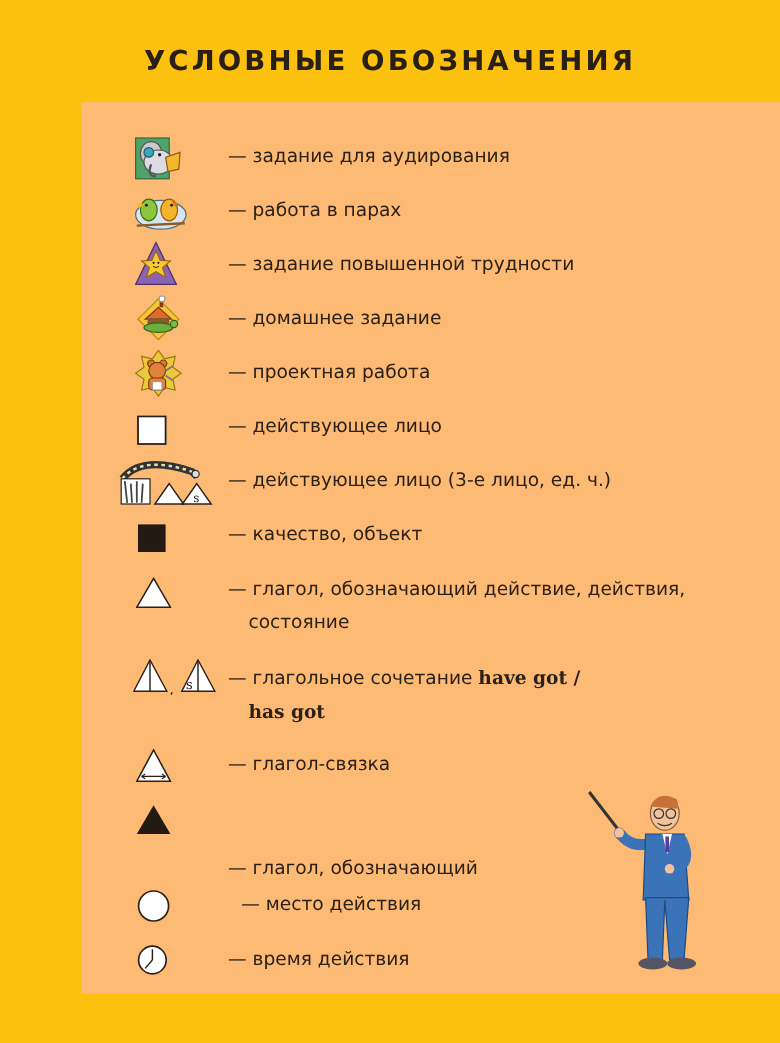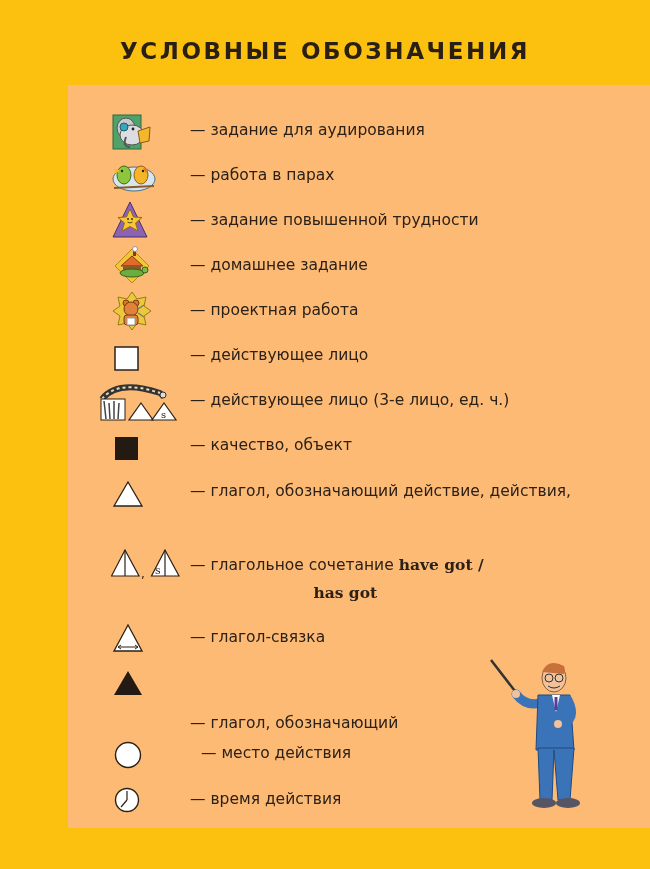--- a/index.html
+++ b/index.html
@@ -15,21 +15,21 @@
   .panel {
     position:absolute; left:68px; top:85px; width:590px; height:743px;
     background:#fdba74;
   }
   .row { position:absolute; left:0; width:539px; }
   .icon { position:absolute; }
   .text {
     position:absolute; left:122px; font-size:15.5px; line-height:27px; white-space:nowrap; color:#2b2118;
   }
   .text .cont { display:block; padding-left:17px; }
-  .bold-en { font-family:"DejaVu Serif", serif; font-weight:bold;text-align:center; }
+  .bold-en { font-family:"DejaVu Serif", serif; font-weight:bold; }
   .teacher { position:absolute; left:420px; top:565px; }
 </style>
 </head>
 <body>
 
 <div class="title">УСЛОВНЫЕ ОБОЗНАЧЕНИЯ</div>
 
 <div class="panel">
 
   <div class="row" style="top:26px;">
@@ -123,20 +123,21 @@
     </svg>
     <div class="text" style="top:6px;">— качество, объект</div>
   </div>
 
   <div class="row" style="top:386px;">
     <svg class="icon" style="left:45px;top:10px;" width="30" height="26" viewBox="0 0 30 26">
       <path d="M15 1 L29 25 L1 25 Z" fill="#fff" stroke="#2b2118" stroke-width="1.3"></path>
     </svg>
     <div class="text" style="top:7px;">
       <span>— глагол, обозначающий действие, действия,</span>
+      <span class="cont">состояние</span>
     </div>
   </div>
 
   <div class="row" style="top:460px;">
     <svg class="icon" style="left:43px;top:4px;" width="72" height="30" viewBox="0 0 72 30">
       <path d="M14 1 L28 27 L0.5 27 Z" fill="#fff" stroke="#2b2118" stroke-width="1.2"></path>
       <line x1="14" y1="1" x2="14" y2="27" stroke="#2b2118" stroke-width="1.2"></line>
       <text x="30" y="29" font-size="12" fill="#2b2118">,</text>
       <path d="M54 1 L68 27 L40.5 27 Z" fill="#fff" stroke="#2b2118" stroke-width="1.2"></path>
       <line x1="54" y1="1" x2="54" y2="27" stroke="#2b2118" stroke-width="1.2"></line>

